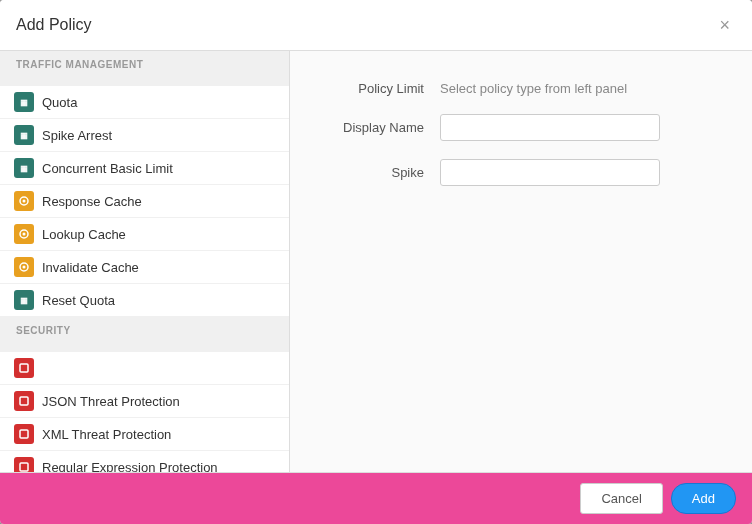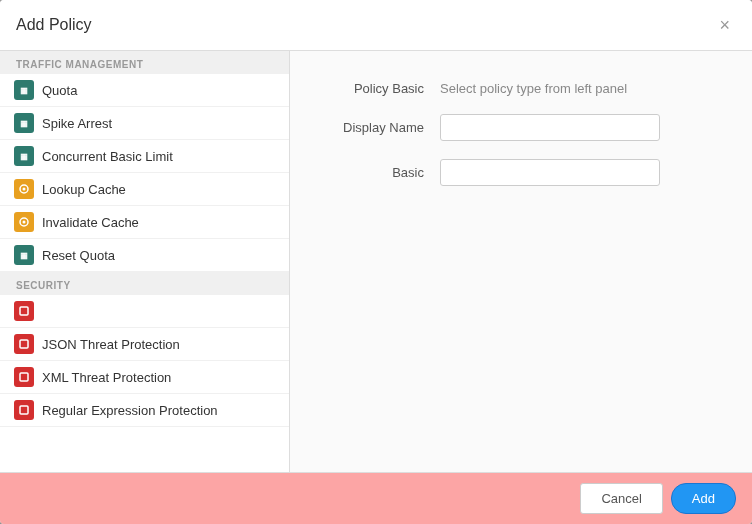--- a/index.html
+++ b/index.html
@@ -58,21 +58,21 @@
       overflow: hidden;
     }
     .left-panel {
       width: 290px;
       background: #fff;
       border-right: 1px solid #ddd;
       overflow-y: scroll;
       flex-shrink: 0;
     }
     .section-header {
-      padding: 8px 16px 4px 16px;
+      padding: 8px 16px 16px 16px;
       font-size: 10px;
       font-weight: 600;
       color: #999;
       letter-spacing: 0.5px;
       text-transform: uppercase;
       background: #f0f0f0;
     }
     .policy-item {
       display: flex;
       align-items: center;
@@ -122,21 +122,21 @@
     .form-input {
       width: 220px;
       padding: 5px 8px;
       border: 1px solid #ccc;
       border-radius: 3px;
       font-size: 13px;
       background: #fff;
       outline: none;
     }
     .modal-footer {
-      background: #fca5a5;
+      background: #ec4899;
       border-top: 1px solid #ddd;
       padding: 10px 16px;
       display: flex;
       align-items: center;
       justify-content: flex-end;
       gap: 8px;
     }
     .btn {
       padding: 7px 20px;
       border-radius: 3px;
@@ -204,30 +204,40 @@
             <span>Concurrent Basic Limit</span>
           </div>
           <div class="policy-item">
             <div class="policy-icon icon-orange">
               <svg width="14" height="14" viewBox="0 0 14 14">
                 <rect width="14" height="14" rx="2" fill="#e8a020"></rect>
                 <circle cx="7" cy="7" r="4" fill="none" stroke="white" stroke-width="1.5"></circle>
                 <circle cx="7" cy="7" r="1.5" fill="white"></circle>
               </svg>
             </div>
-            <span>Lookup Cache</span>
+            <span>Response Cache</span>
           </div>
           <div class="policy-item">
             <div class="policy-icon icon-orange">
               <svg width="14" height="14" viewBox="0 0 14 14">
                 <rect width="14" height="14" rx="2" fill="#e8a020"></rect>
                 <circle cx="7" cy="7" r="4" fill="none" stroke="white" stroke-width="1.5"></circle>
                 <circle cx="7" cy="7" r="1.5" fill="white"></circle>
               </svg>
             </div>
+            <span>Lookup Cache</span>
+          </div>
+          <div class="policy-item">
+            <div class="policy-icon icon-orange">
+              <svg width="14" height="14" viewBox="0 0 14 14">
+                <rect width="14" height="14" rx="2" fill="#e8a020"></rect>
+                <circle cx="7" cy="7" r="4" fill="none" stroke="white" stroke-width="1.5"></circle>
+                <circle cx="7" cy="7" r="1.5" fill="white"></circle>
+              </svg>
+            </div>
             <span>Invalidate Cache</span>
           </div>
           <div class="policy-item">
             <div class="policy-icon icon-teal">
               <svg width="14" height="14" viewBox="0 0 14 14">
                 <rect width="14" height="14" rx="2" fill="#2d7a6e"></rect>
                 <text x="7" y="10" text-anchor="middle" font-size="8" fill="white" font-family="Arial">▦</text>
               </svg>
             </div>
             <span>Reset Quota</span>
@@ -265,29 +275,29 @@
                 <rect width="14" height="14" rx="2" fill="#d32f2f"></rect>
                 <rect x="3" y="3" width="8" height="8" rx="1" fill="none" stroke="white" stroke-width="1.5"></rect>
               </svg>
             </div>
             <span>Regular Expression Protection</span>
           </div>
         </div>
 
       <div class="right-panel">
         <div class="form-row">
-          <span class="form-label">Policy Basic</span>
+          <span class="form-label">Policy Limit</span>
           <span class="form-value">Select policy type from left panel</span>
         </div>
         <div class="form-row">
           <span class="form-label">Display Name</span>
           <input class="form-input" type="text" style="">
         </div>
         <div class="form-row">
-          <span class="form-label">Basic</span>
+          <span class="form-label">Spike</span>
           <input class="form-input" type="text" style="">
         </div>
       </div>
     </div>
 
     <div class="modal-footer">
       <button class="btn btn-cancel">Cancel</button>
       <button class="btn btn-add">Add</button>
     </div>
   </div>

